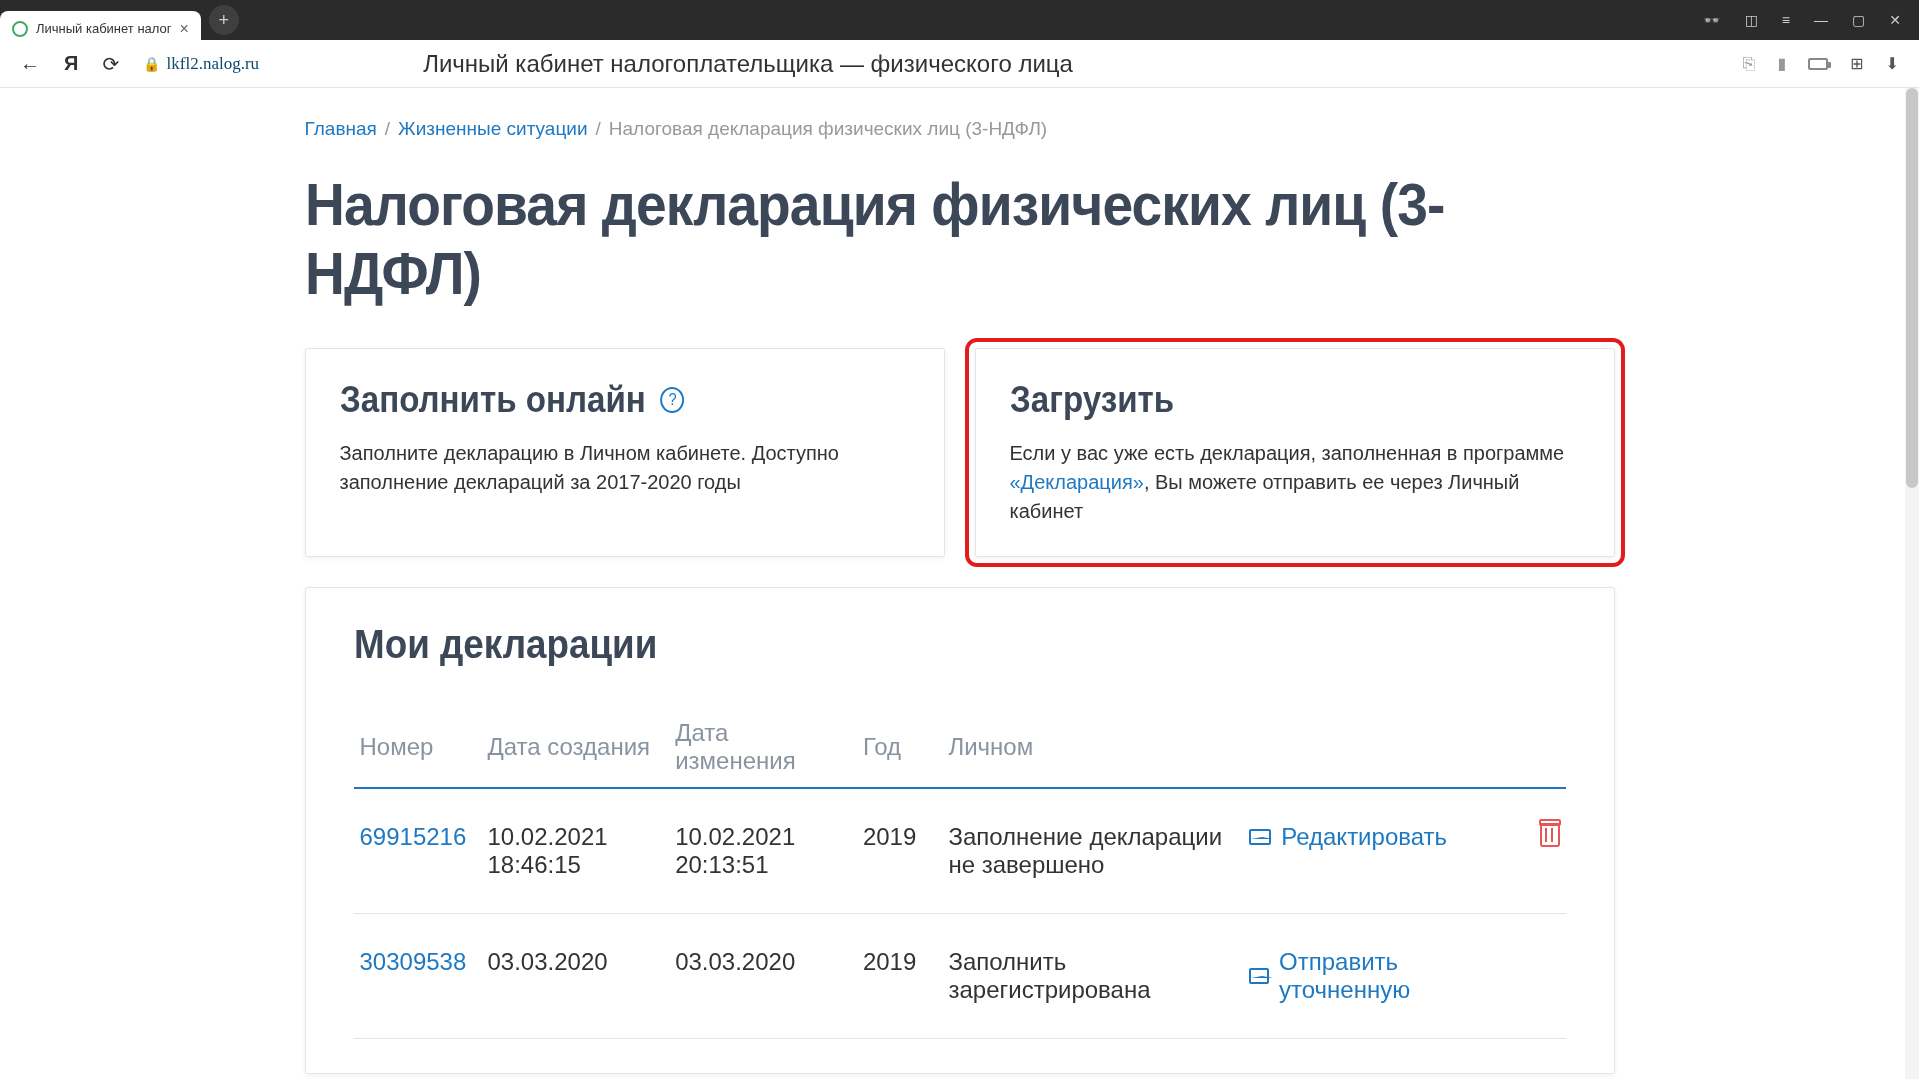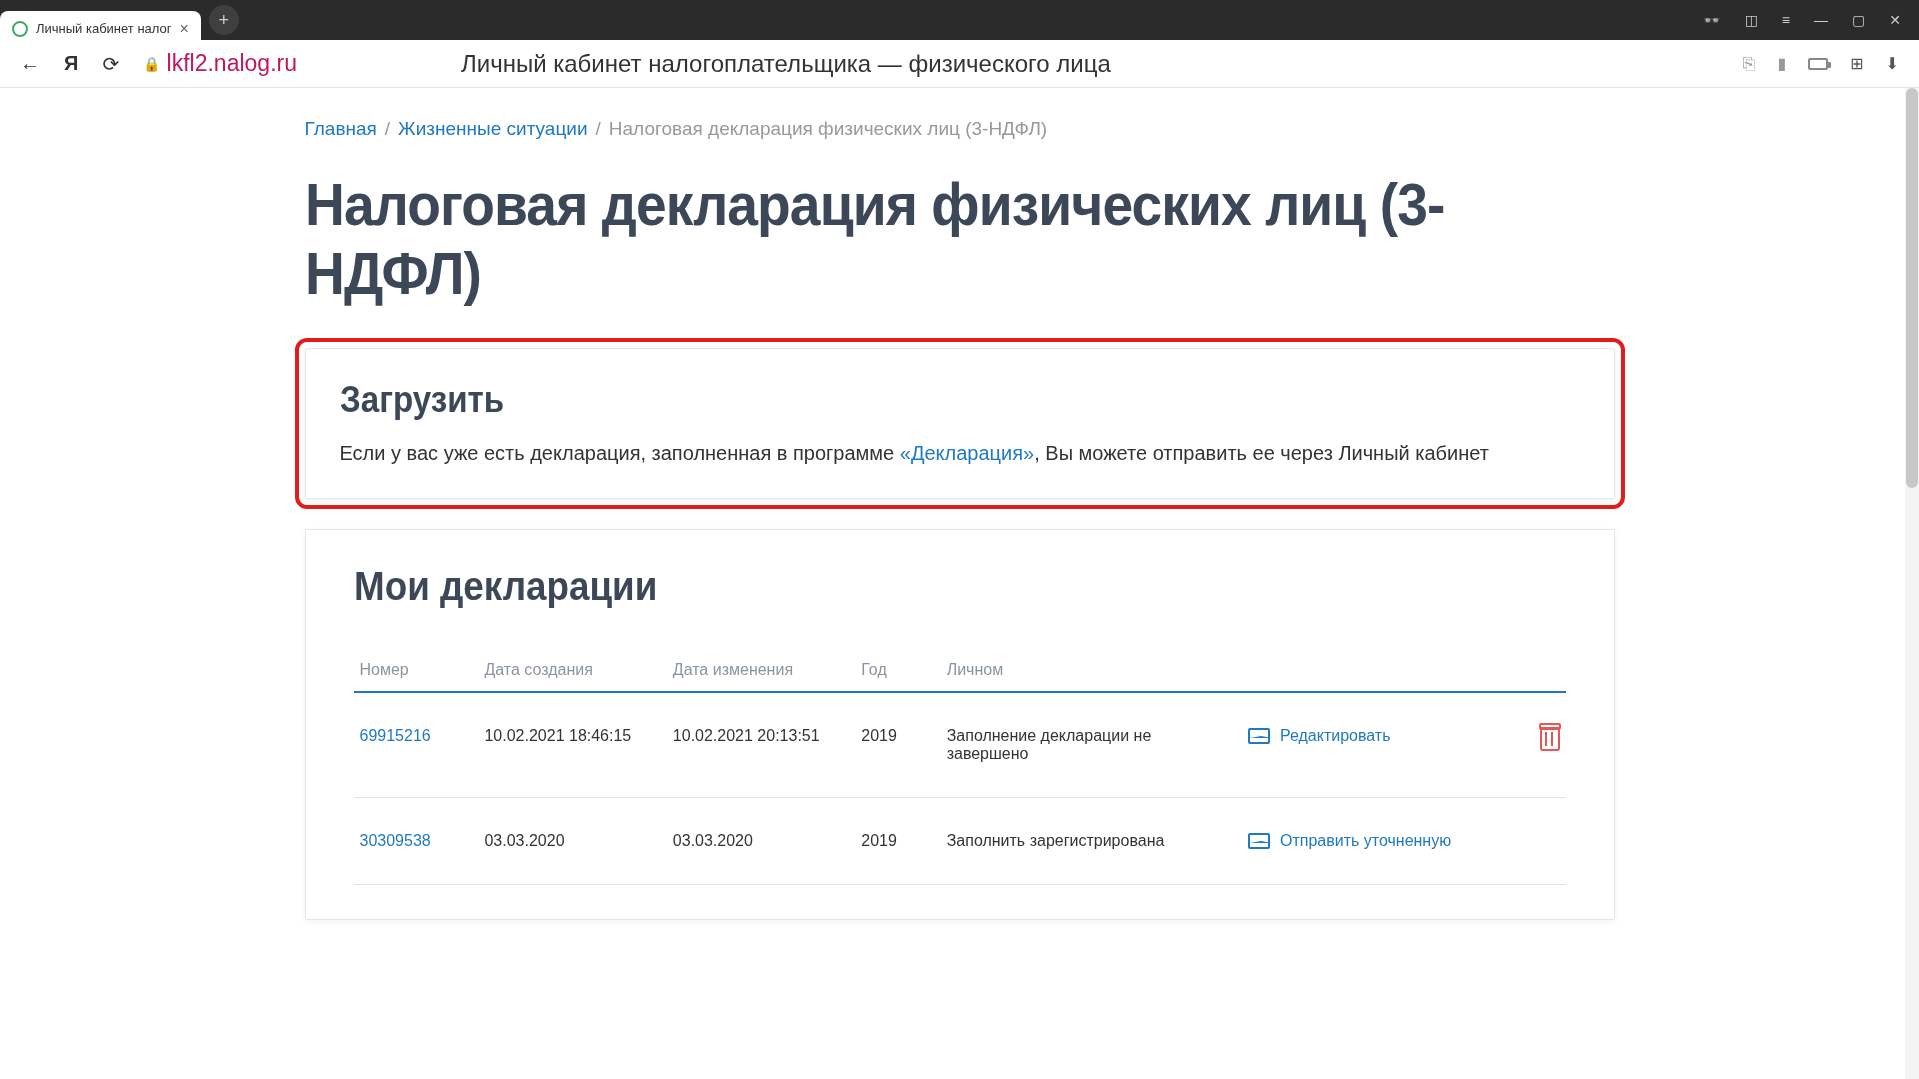--- a/index.html
+++ b/index.html
@@ -12,21 +12,21 @@
 .tab-favicon { width: 16px; height: 16px; border-radius: 50%; border: 2px solid #4a6; background: #fff; display: flex; align-items: center; justify-content: center; font-size: 8px; }
 .tab-close { margin-left: auto; color: #666; font-size: 16px; cursor: pointer; }
 .tab-new { width: 30px; height: 30px; background: #3f3f3f; border-radius: 50%; margin-left: 8px; display: flex; align-items: center; justify-content: center; color: #ccc; font-size: 18px; cursor: pointer; }
 .window-controls { margin-left: auto; display: flex; gap: 24px; padding-right: 18px; color: #ccc; align-items: center; }
 .window-controls span { cursor: pointer; font-size: 14px; }
 
 .addrbar { background: #fff; height: 48px; display: flex; align-items: center; padding: 0 20px; gap: 24px; border-bottom: 1px solid #e5e5e5; }
 .addrbar-icon { color: #333; font-size: 20px; cursor: pointer; }
 .url-section { display: flex; align-items: center; gap: 6px; }
 .lock { color: #4caf50; font-size: 14px; }
-.url { color: #be185d; font-size: 23px; }
+.url { color: #0c4a6e; font-size: 17px; font-family: Liberation Serif, serif; }
 .page-title-center { margin-left: 140px; font-size: 24px; color: #333; }
 .addrbar-right { margin-left: auto; display: flex; gap: 22px; align-items: center; }
 .battery { width: 20px; height: 12px; border: 2px solid #888; border-radius: 2px; position: relative; }
 .battery::after { content: ''; position: absolute; right: -5px; top: 2px; width: 3px; height: 6px; background: #888; border-radius: 0 1px 1px 0; }
 .battery-fill { width: 70%; height: 100%; background: #ffc107; }
 
 
 .content-wrapper { height: calc(100% - 88px); overflow-y: auto; position: relative; }
 .content { max-width: 1310px; margin: 0 auto; padding: 30px 0; }
 
@@ -41,21 +41,21 @@
 .card { flex: 1; background: #fff; border: 1px solid #e2e6ea; box-shadow: 0 2px 6px rgba(0,0,0,0.05); padding: 30px 34px; border-radius: 2px; }
 .card.highlighted { outline: 4px solid #e21b1b; outline-offset: 6px; }
 .card-title { font-size: 36px; font-weight: 700; color: #3c4858; margin-bottom: 18px; font-family: 'Arial Narrow', Arial, sans-serif; transform: scaleX(0.92); transform-origin: left; display: flex; align-items: center; gap: 16px; }
 .help-icon { width: 26px; height: 26px; border: 2px solid #1e79c2; border-radius: 50%; display: inline-flex; align-items: center; justify-content: center; font-size: 16px; color: #1e79c2; font-weight: 400; font-family: Arial; transform: none; }
 .card-desc { font-size: 20px; color: #333; line-height: 1.45; }
 .card-desc a { color: #1e79c2; text-decoration: none; cursor: pointer; }
 
 .declarations-section { background: #fff; border: 1px solid #e2e6ea; box-shadow: 0 2px 6px rgba(0,0,0,0.05); padding: 34px 48px; border-radius: 2px; }
 .section-heading { font-size: 40px; font-weight: 700; color: #3c4858; margin-bottom: 40px; font-family: 'Arial Narrow', Arial, sans-serif; transform: scaleX(0.92); transform-origin: left; }
 
-.decl-table { width: 100%; border-collapse: collapse; font-size: 16px; }
+.decl-table { width: 100%; border-collapse: collapse; font-size: 24px; }
 .decl-table th { text-align: left; color: #8a94a0; font-weight: 400; padding: 12px 6px; border-bottom: 2px solid #1e79c2; }
 .decl-table td { padding: 34px 6px; border-bottom: 1px solid #e5e5e5; vertical-align: top; color: #333; }
 .decl-table td.num a { color: #1e79c2; text-decoration: none; }
 .action-link { color: #1e79c2; display: flex; align-items: center; gap: 10px; cursor: pointer; }
 .mail-icon { width: 22px; height: 16px; border: 2px solid #1e79c2; border-radius: 2px; position: relative; display: inline-block; }
 .mail-icon::after { content: ''; position: absolute; top: 0; left: 0; right: 0; height: 8px; border-bottom: 2px solid #1e79c2; border-left: 11px solid transparent; border-right: 11px solid transparent; box-sizing: border-box; }
 .trash-icon { width: 20px; height: 24px; border: 2px solid #e85555; border-radius: 0 0 3px 3px; position: relative; display: inline-block; cursor: pointer; }
 .trash-icon::before { content: ''; position: absolute; top: -6px; left: -3px; right: -3px; height: 3px; border: 2px solid #e85555; border-radius: 2px; }
 .trash-icon::after { content: ''; position: absolute; top: 3px; left: 3px; right: 3px; bottom: 3px; background: repeating-linear-gradient(90deg, #e85555 0 2px, transparent 2px 6px); }
 
@@ -121,20 +121,27 @@
       <a>Главная</a>
       <span class="sep">/</span>
       <a>Жизненные ситуации</a>
       <span class="sep">/</span>
       <span class="current">Налоговая декларация физических лиц (3-НДФЛ)</span>
     </div>
 
     <h1 class="page-heading">Налоговая декларация физических лиц (3-НДФЛ)</h1>
 
     <div class="card-row">
+      <div class="card">
+        <div class="card-title">
+          <span>Заполнить онлайн</span>
+          <span class="help-icon">?</span>
+        </div>
+        <div class="card-desc">Заполните декларацию в Личном кабинете. Доступно заполнение деклараций за 2017-2020 годы</div>
+      </div>
       <div class="card highlighted">
         <div class="card-title">Загрузить</div>
         <div class="card-desc">
           <span>Если у вас уже есть декларация, заполненная в программе </span><a>«Декларация»</a><span>, Вы можете отправить ее через Личный кабинет</span>
         </div>
       </div>
     </div>
 
     <div class="declarations-section">
       <h2 class="section-heading">Мои декларации</h2>

